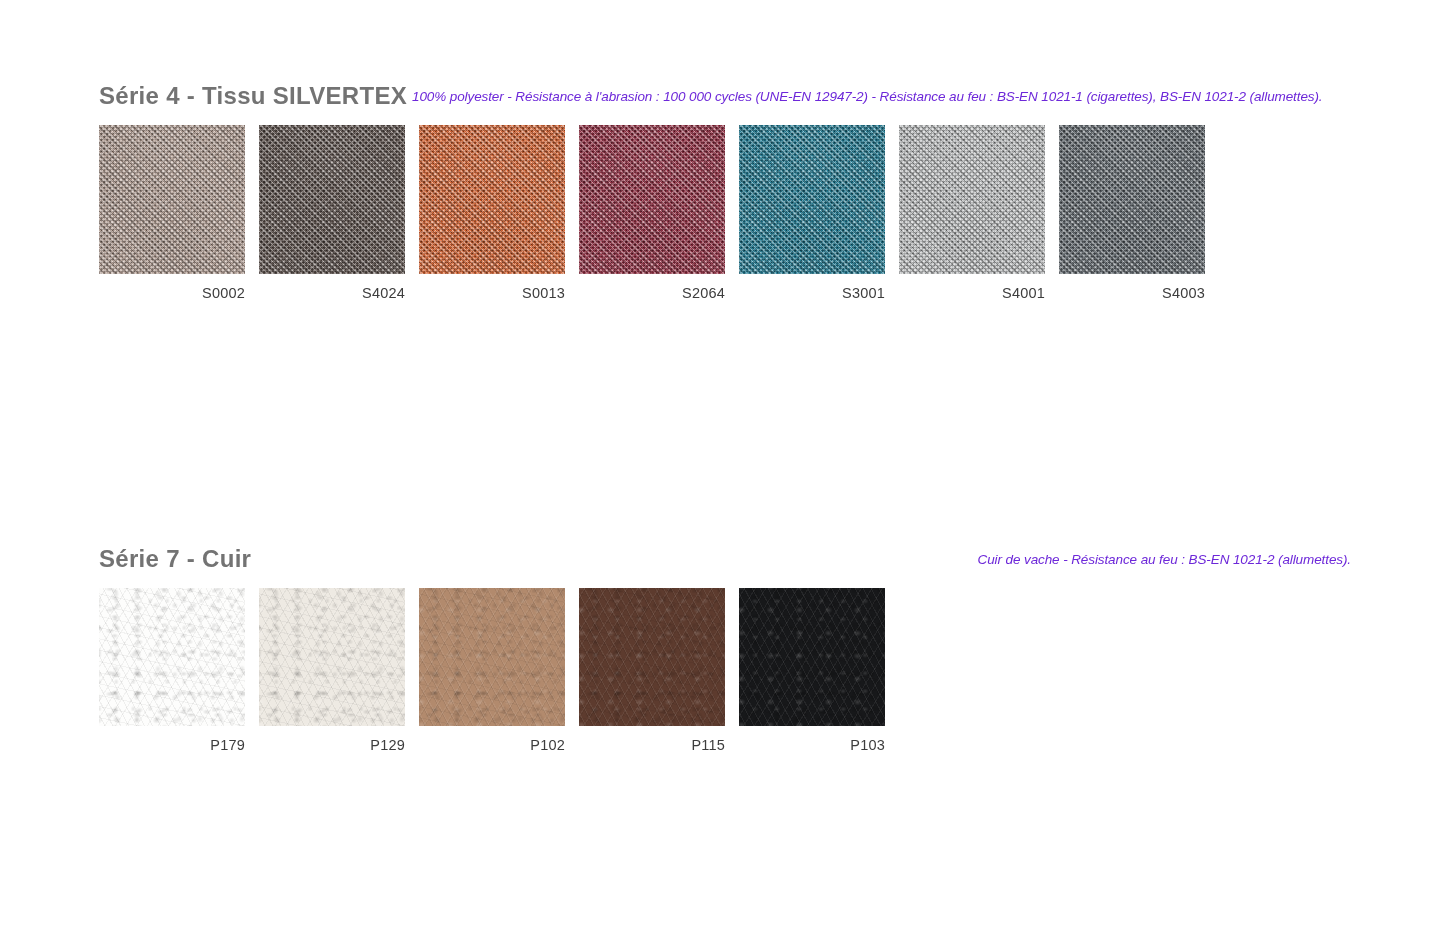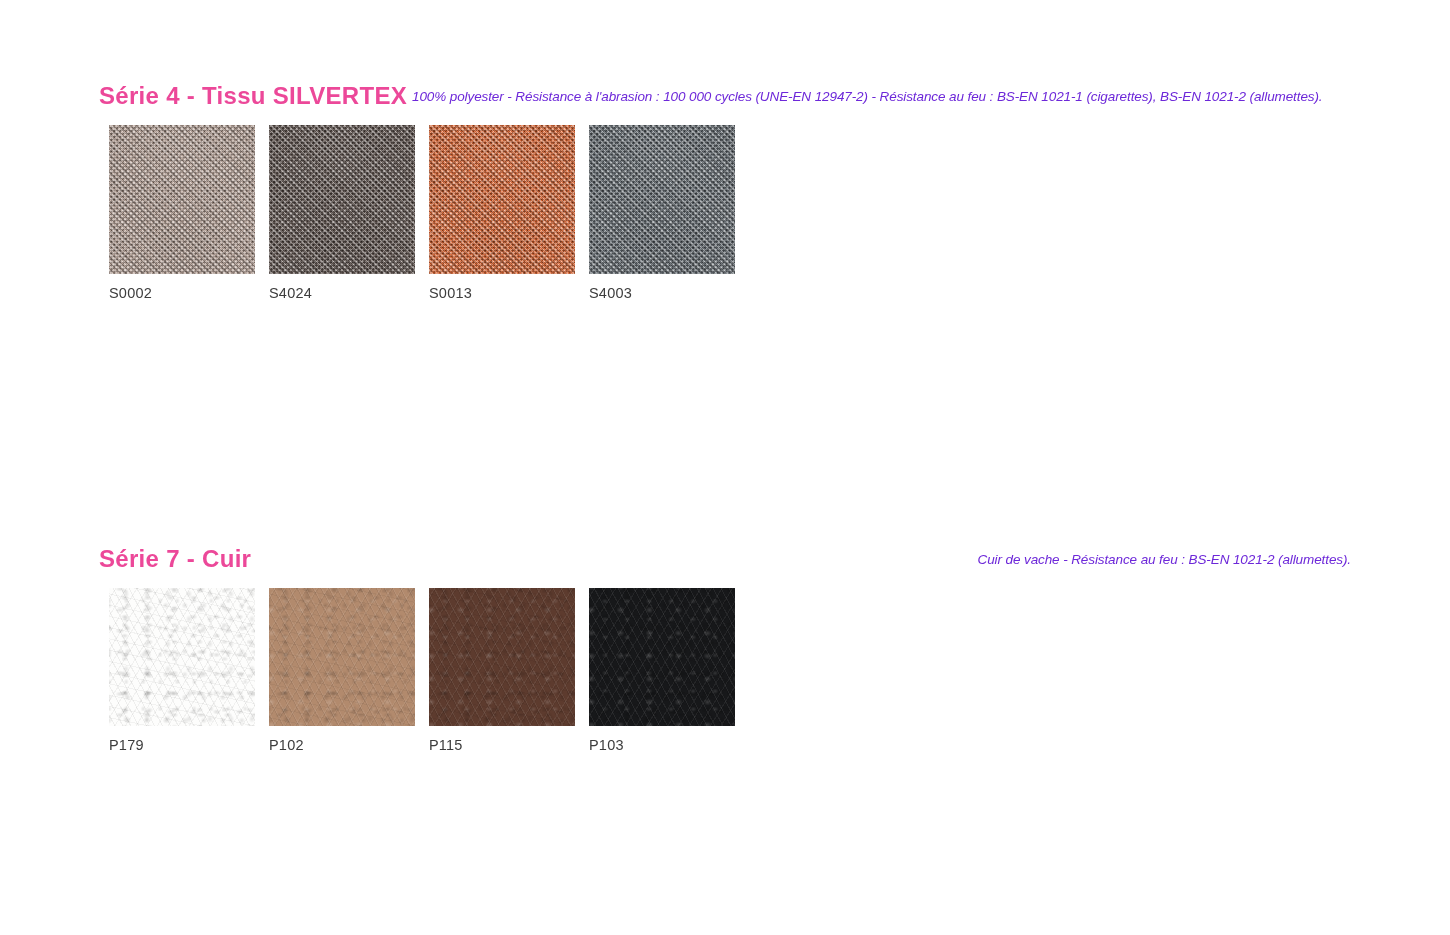--- a/index.html
+++ b/index.html
@@ -38,45 +38,46 @@
   }
 
   .section-title {
     position: absolute;
     left: 0;
     top: 0;
     font-family: "Liberation Sans", sans-serif;
     font-size: 24px;
     font-weight: 700;
     letter-spacing: 0.3px;
-    color: #ec4899;
+    color: #737373;
     white-space: nowrap;
   }
 
   .section-desc {
     position: absolute;
     top: 7px;
     font-family: "Liberation Sans", sans-serif;
     font-size: 13.5px;
     font-style: italic;
     color: #6d28d9;
     white-space: nowrap;
     letter-spacing: -0.1px;
     margin-left: 31px;
   }
   #silvertex-desc { left: 282px; }
   #cuir-desc      { right: 20px; text-align: center; }
 
   
   .swatch-grid {
     position: absolute;
-    left: 10px;
+    left: 0;
     display: flex;
     flex-wrap: wrap;
     width: 1290px;
+    text-align: right;
   }
   #grid-silvertex { top: 43px; }
   #grid-cuir      { top: 43px; }
 
   .swatch-cell {
     width: 146px;
     margin-right: 14px;
     margin-bottom: 37px;
   }
 
@@ -190,37 +191,53 @@
         </div>
         <div class="swatch-cell">
           <div class="swatch-chip tex-fabric" title="dark-brown-grey" style="background: rgb(94, 82, 77);"></div>
           <div class="swatch-label">S4024</div>
         </div>
         <div class="swatch-cell">
           <div class="swatch-chip tex-fabric" title="orange" style="background: rgb(221, 102, 51);"></div>
           <div class="swatch-label">S0013</div>
         </div>
         <div class="swatch-cell">
+          <div class="swatch-chip tex-fabric" title="burgundy" style="background: rgb(150, 46, 67);"></div>
+          <div class="swatch-label">S2064</div>
+        </div>
+        <div class="swatch-cell">
+          <div class="swatch-chip tex-fabric" title="petrol-blue" style="background: rgb(31, 124, 149);"></div>
+          <div class="swatch-label">S3001</div>
+        </div>
+        <div class="swatch-cell">
+          <div class="swatch-chip tex-fabric" title="light-grey" style="background: rgb(195, 197, 198);"></div>
+          <div class="swatch-label">S4001</div>
+        </div>
+        <div class="swatch-cell">
           <div class="swatch-chip tex-fabric" title="dark-grey" style="background: rgb(99, 106, 112);"></div>
           <div class="swatch-label">S4003</div>
         </div>
       </div>
   </div>
 
   <div class="section" id="section-cuir">
     <div class="section-head">
       <div class="section-title">Série 7 - Cuir</div>
       <div class="section-desc" id="cuir-desc">Cuir de vache - Résistance au feu : BS-EN 1021-2 (allumettes).</div>
     </div>
     <div class="swatch-grid" id="grid-cuir">
         <div class="swatch-cell leather">
           <div class="swatch-chip tex-leather" title="white" style="background: rgb(253, 253, 252);"></div>
           <div class="swatch-label">P179</div>
         </div>
         <div class="swatch-cell leather">
+          <div class="swatch-chip tex-leather" title="off-white" style="background: rgb(238, 234, 227);"></div>
+          <div class="swatch-label">P129</div>
+        </div>
+        <div class="swatch-cell leather">
           <div class="swatch-chip tex-leather" title="tan" style="background: rgb(178, 138, 109);"></div>
           <div class="swatch-label">P102</div>
         </div>
         <div class="swatch-cell leather">
           <div class="swatch-chip tex-leather" title="dark-brown" style="background: rgb(93, 59, 46);"></div>
           <div class="swatch-label">P115</div>
         </div>
         <div class="swatch-cell leather">
           <div class="swatch-chip tex-leather" title="black" style="background: rgb(23, 24, 26);"></div>
           <div class="swatch-label">P103</div>

